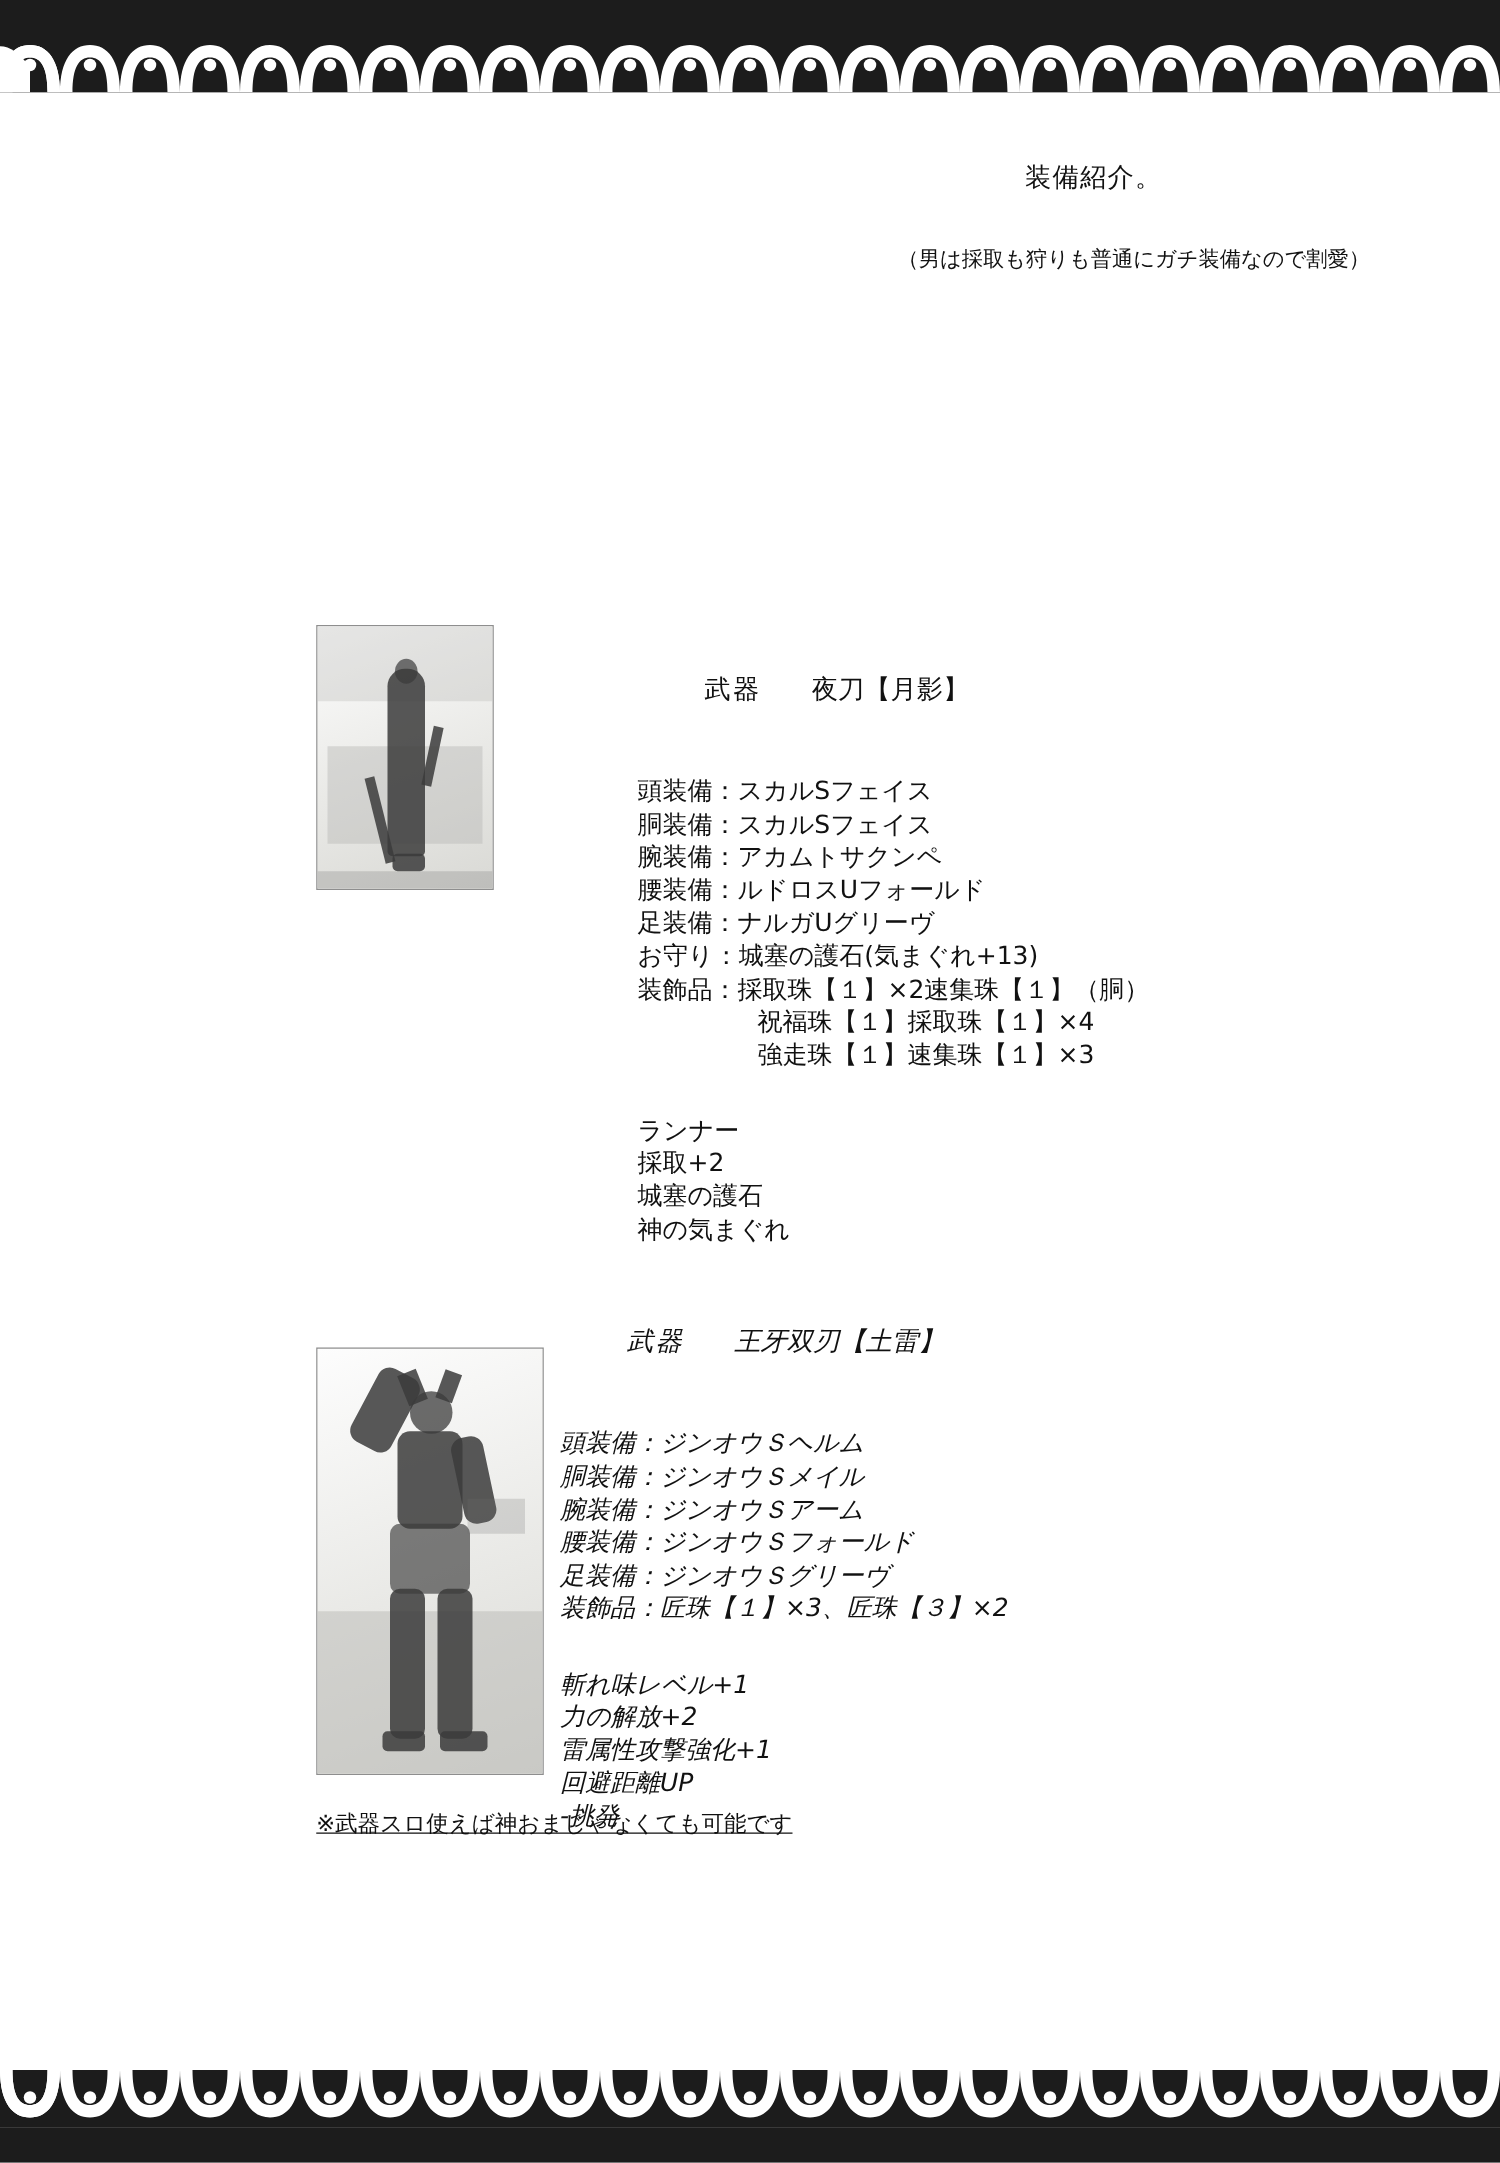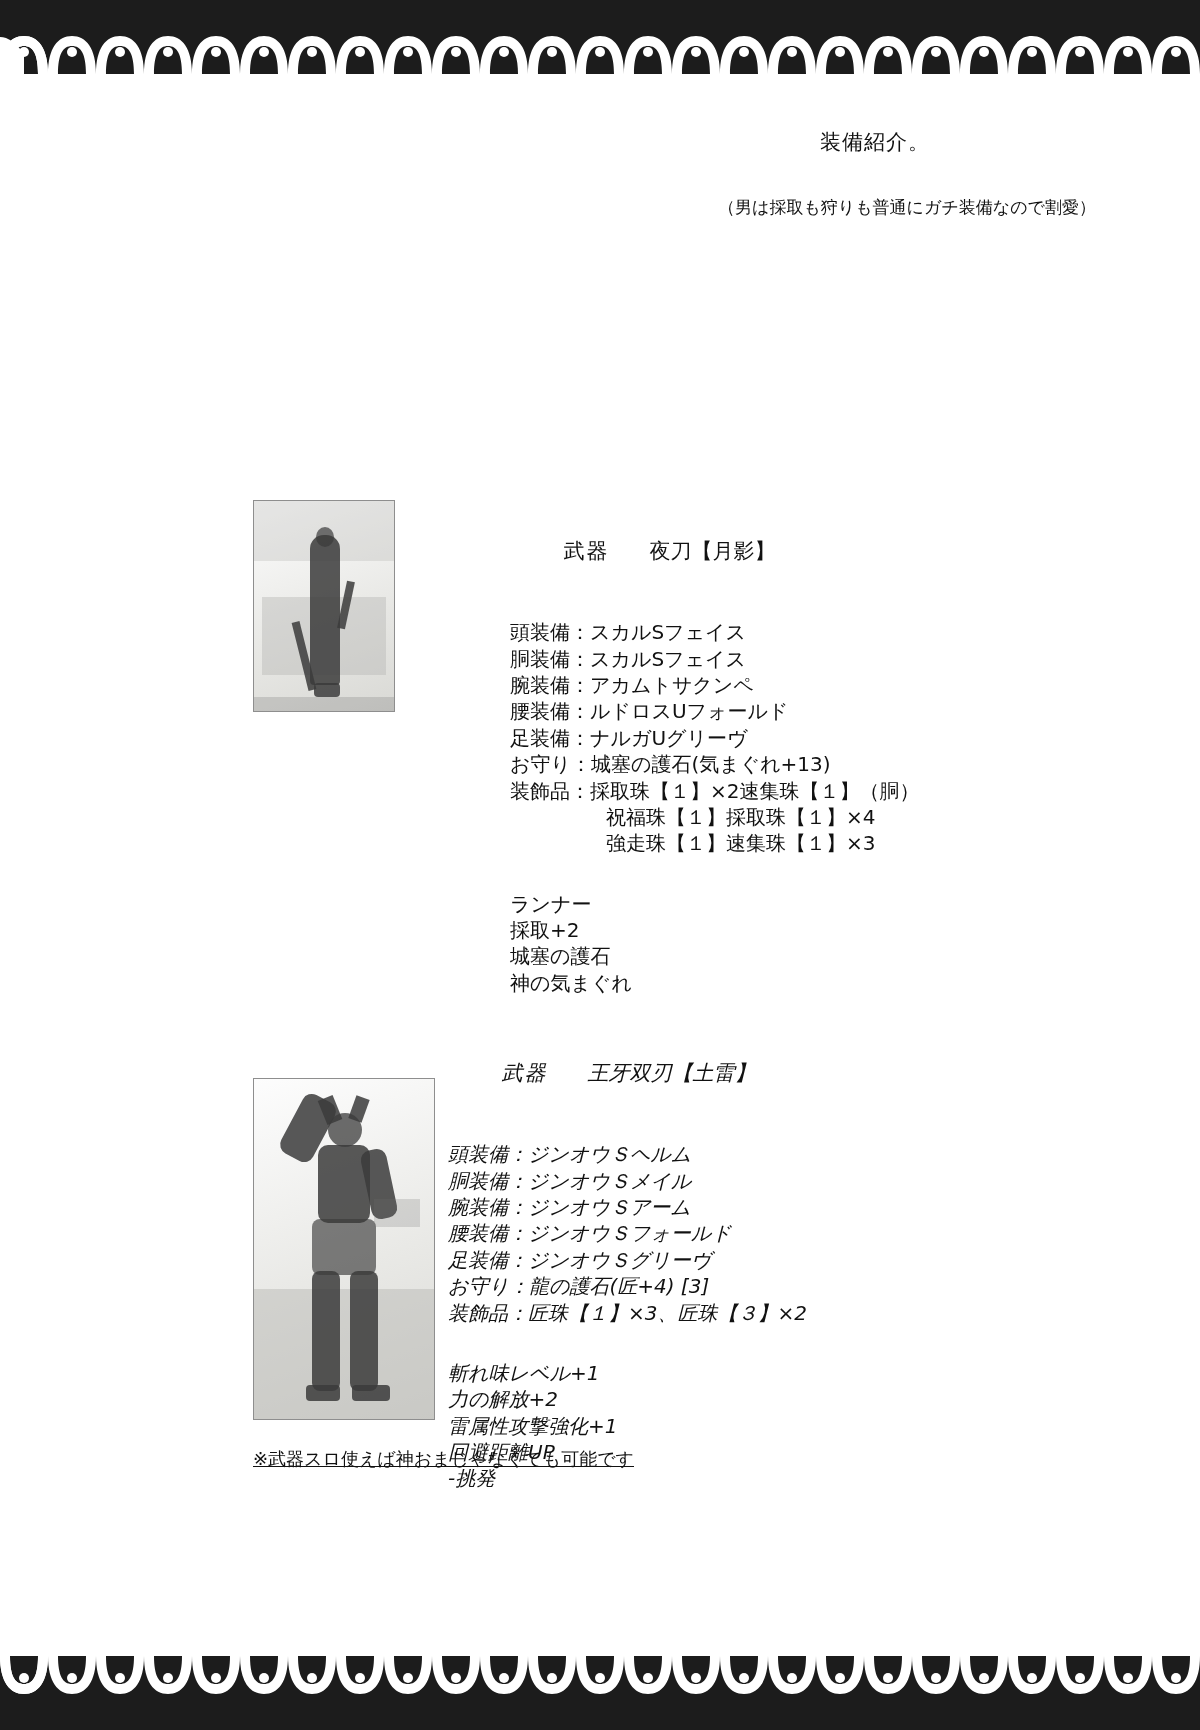--- a/index.html
+++ b/index.html
@@ -333,21 +333,20 @@
     <div class="body" style="left:448px; top:1032px;font-style:italic;">
       <div class="weapon-line">
         <span class="lbl">武器</span><span class="val">王牙双刃【土雷】</span>
       </div>
       <div class="gear-list">
         <div>頭装備：ジンオウＳヘルム</div>
         <div>胴装備：ジンオウＳメイル</div>
         <div>腕装備：ジンオウＳアーム</div>
         <div>腰装備：ジンオウＳフォールド</div>
         <div>足装備：ジンオウＳグリーヴ</div>
-        <div>お守り：龍の護石(匠+4) [3]</div>
         <div>装飾品：匠珠【１】×3、匠珠【３】×2</div>
       </div>
       <div class="skills">
         <div>斬れ味レベル+1</div>
         <div>力の解放+2</div>
         <div>雷属性攻撃強化+1</div>
         <div>回避距離UP</div>
         <div>-挑発</div>
       </div>
     </div>

